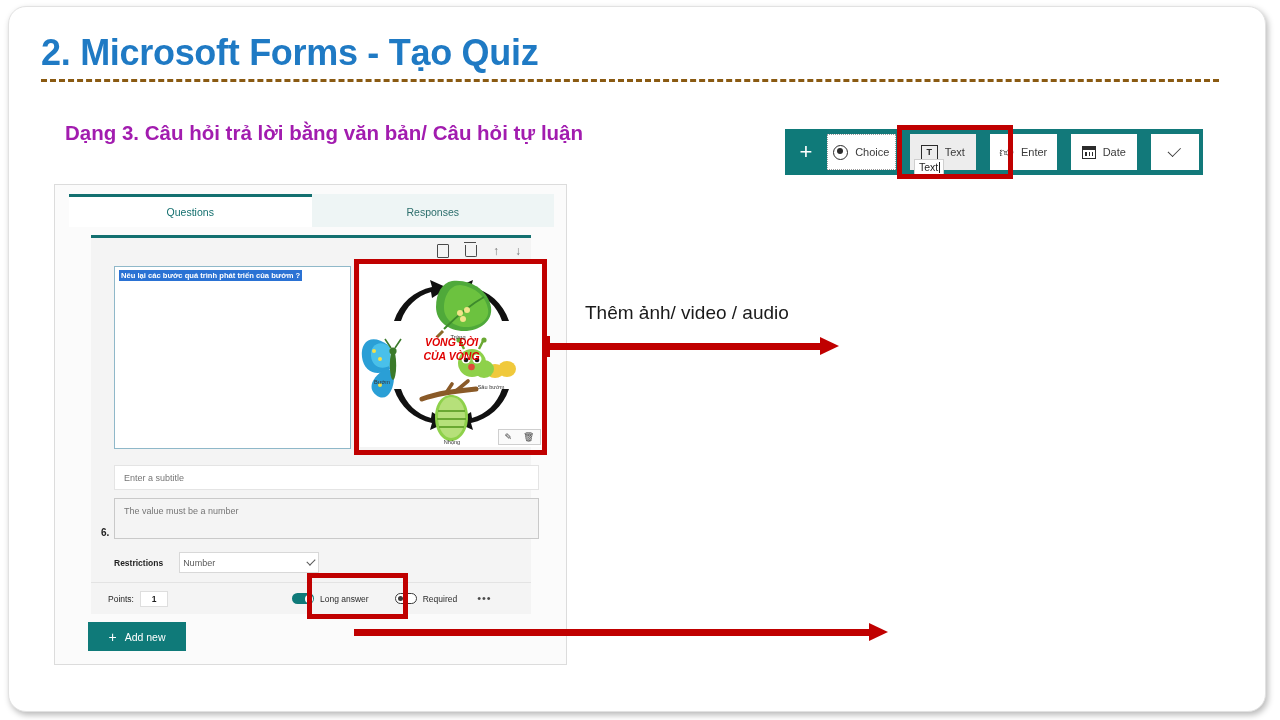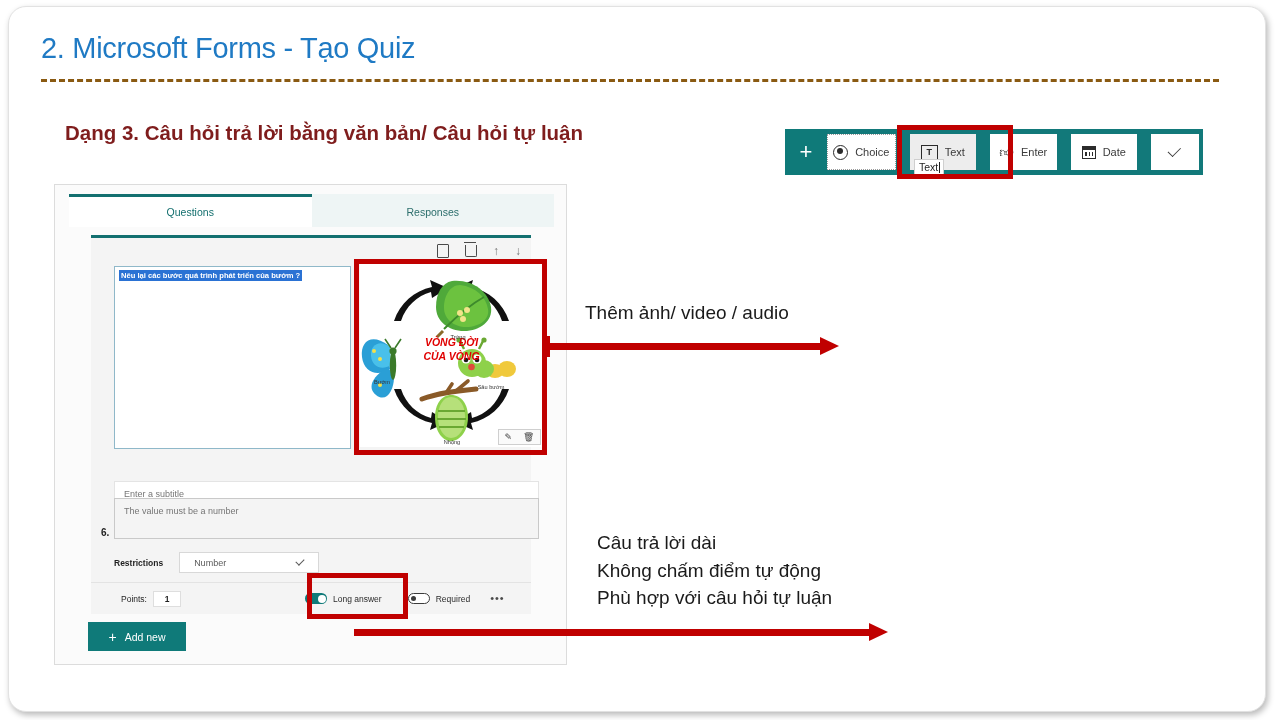--- a/index.html
+++ b/index.html
@@ -17,32 +17,32 @@
     border:1px solid #e2e2e2;
     border-radius:18px;
     box-shadow:2px 3px 6px rgba(0,0,0,0.28);
     box-sizing:border-box;
     overflow:hidden;
   }
 
   
   .slide-title{
     position:absolute;left:32px;top:25px;
-    font-size:29px;font-weight:normal;
+    font-size:36px;font-weight:bold;
     color:#1f7ac4;
     letter-spacing:-0.3px;
     white-space:nowrap;
   }
   .title-rule{
     position:absolute;left:32px;top:72px;width:1178px;height:0;
     border-top:3px dashed #8a5a12;
   }
   .subtitle{
     position:absolute;left:56px;top:114px;
-    font-size:20.5px;font-weight:bold;color:#7f1d1d;
+    font-size:20.5px;font-weight:bold;color:#a21caf;
     white-space:nowrap;
   }
 
   
   .qtype-bar{
     position:absolute;left:776px;top:122px;
     width:418px;height:46px;
     background:#0e7c7b;
     background:#12797a;
     display:flex;align-items:stretch;
@@ -184,46 +184,46 @@
     line-height:1.25;white-space:nowrap;font-style:italic;
   }
   .cyc-lbl{
     position:absolute;font-size:5.6px;color:#333;text-align:center;white-space:nowrap;
   }
 
   .subtitle-input{
     position:absolute;left:59px;top:280px;width:425px;height:25px;
     background:#ffffff;border:1px solid #e4e4e4;box-sizing:border-box;
     display:flex;align-items:center;padding-left:9px;
-    font-size:9px;color:#767676;margin-top:16px;
+    font-size:9px;color:#767676;
   }
   .value-input{
     position:absolute;left:59px;top:313px;width:425px;height:41px;
     background:#f4f4f4;border:1px solid #c9c9c9;box-sizing:border-box;
     padding:7px 0 0 9px;font-size:9px;color:#767676;
   }
   .restrict-row{
     position:absolute;left:59px;top:367px;display:flex;align-items:center;gap:16px;
   }
   .restrict-lbl{font-size:8.5px;color:#1f1f1f;font-weight:bold;}
   .restrict-sel{
     width:140px;height:21px;background:#ffffff;border:1px solid #d8d8d8;
     box-sizing:border-box;display:flex;align-items:center;
-    padding:0 14px;font-size:9px;color:#5a5a5a;justify-content:space-between;
+    padding:0 3px;font-size:9px;color:#5a5a5a;justify-content:space-between;
   }
   .sel-caret{
     width:7px;height:4px;border-left:1.2px solid #5a5a5a;border-bottom:1.2px solid #5a5a5a;
     transform:rotate(-45deg) translate(1px,-1px);
   }
   .q-footer{
     position:absolute;left:36px;top:397px;width:440px;height:32px;
     background:#f4f4f4;border-top:1px solid #e3e3e3;
     display:flex;align-items:center;box-sizing:border-box;
   }
-  .pts-lbl{margin-left:30px;font-size:8.5px;color:#1f1f1f;}
+  .pts-lbl{margin-left:17px;font-size:8.5px;color:#1f1f1f;}
   .pts-box{
     margin-left:6px;width:28px;height:16px;background:#ffffff;border:1px solid #dedede;
     display:flex;align-items:center;justify-content:center;
     font-size:8.5px;color:#1f1f1f;font-weight:bold;box-sizing:border-box;
   }
   .toggle{
     width:22px;height:11px;border-radius:6px;position:relative;flex:none;
   }
   .toggle.on{background:#0f7a79;}
   .toggle.on::after{content:"";position:absolute;right:1.5px;top:1.5px;width:8px;height:8px;border-radius:50%;background:#fff;}
@@ -419,17 +419,14 @@
     <span class="tail"></span>
     <span class="shaft" style="width:278px;"></span>
     <span class="head" style="left:277px;"></span>
   </div>
   <div class="note" style="left:576px;top:292px;">Thêm ảnh/ video / audio</div>
 
   <div class="arrow" style="left:345px;top:622px;width:535px;">
     <span class="shaft" style="width:516px;"></span>
     <span class="head" style="left:515px;"></span>
   </div>
-  <div class="note" style="left:588px;top:522px;">Câu trả lời dài
-Không chấm điểm tự động
-Phù hợp với câu hỏi tự luận</div>
 
 </div>
 
 </body></html>

